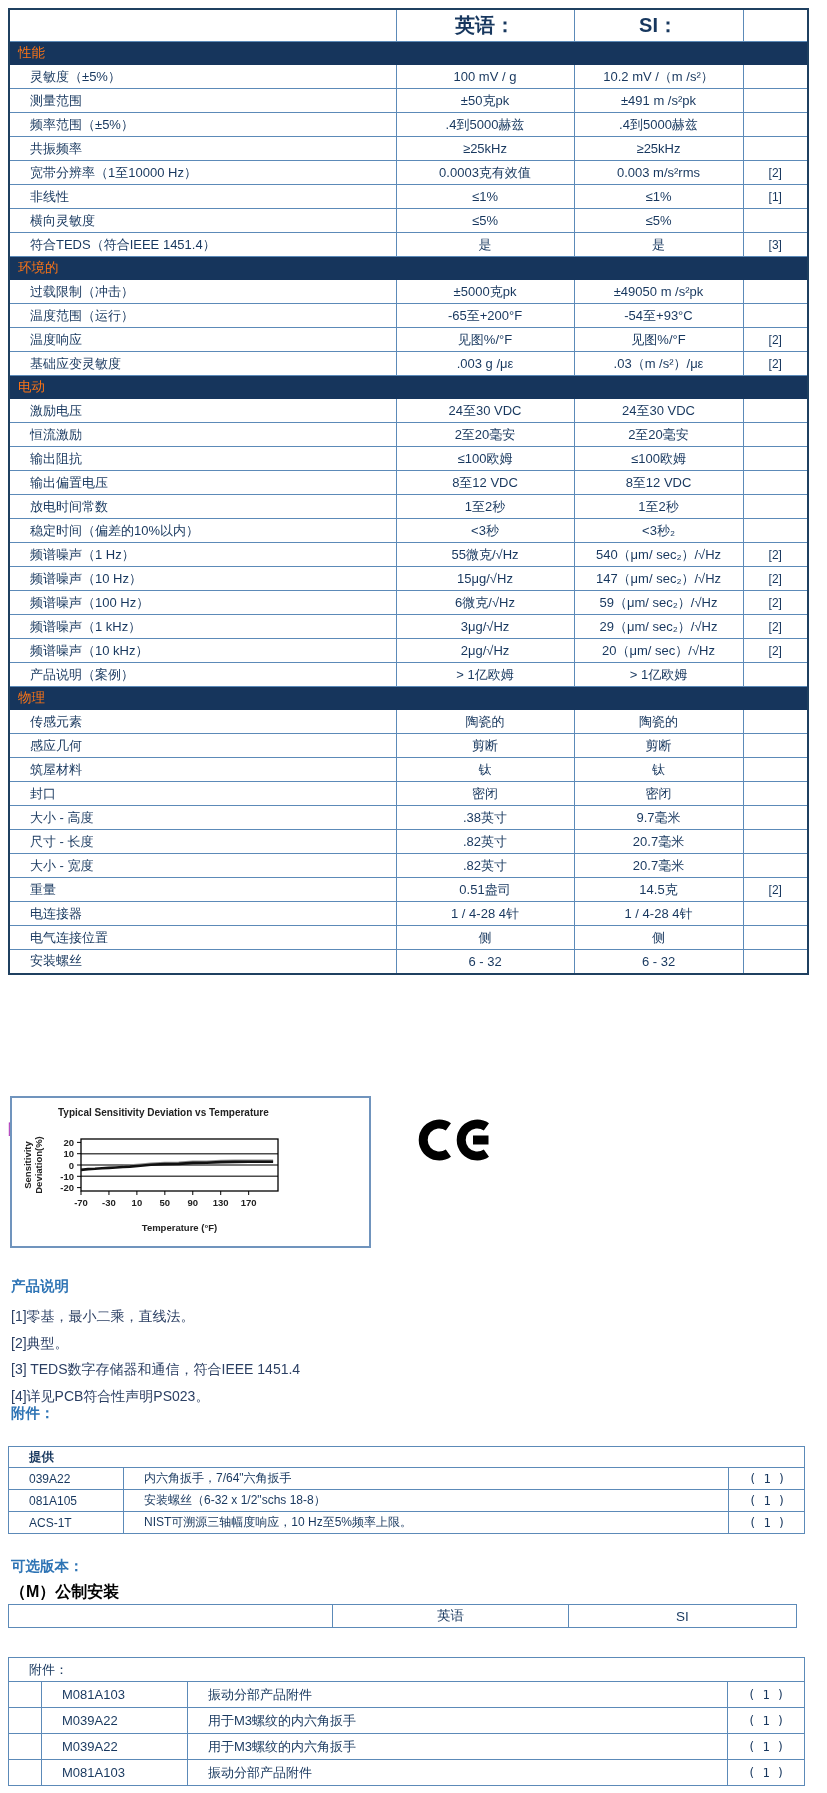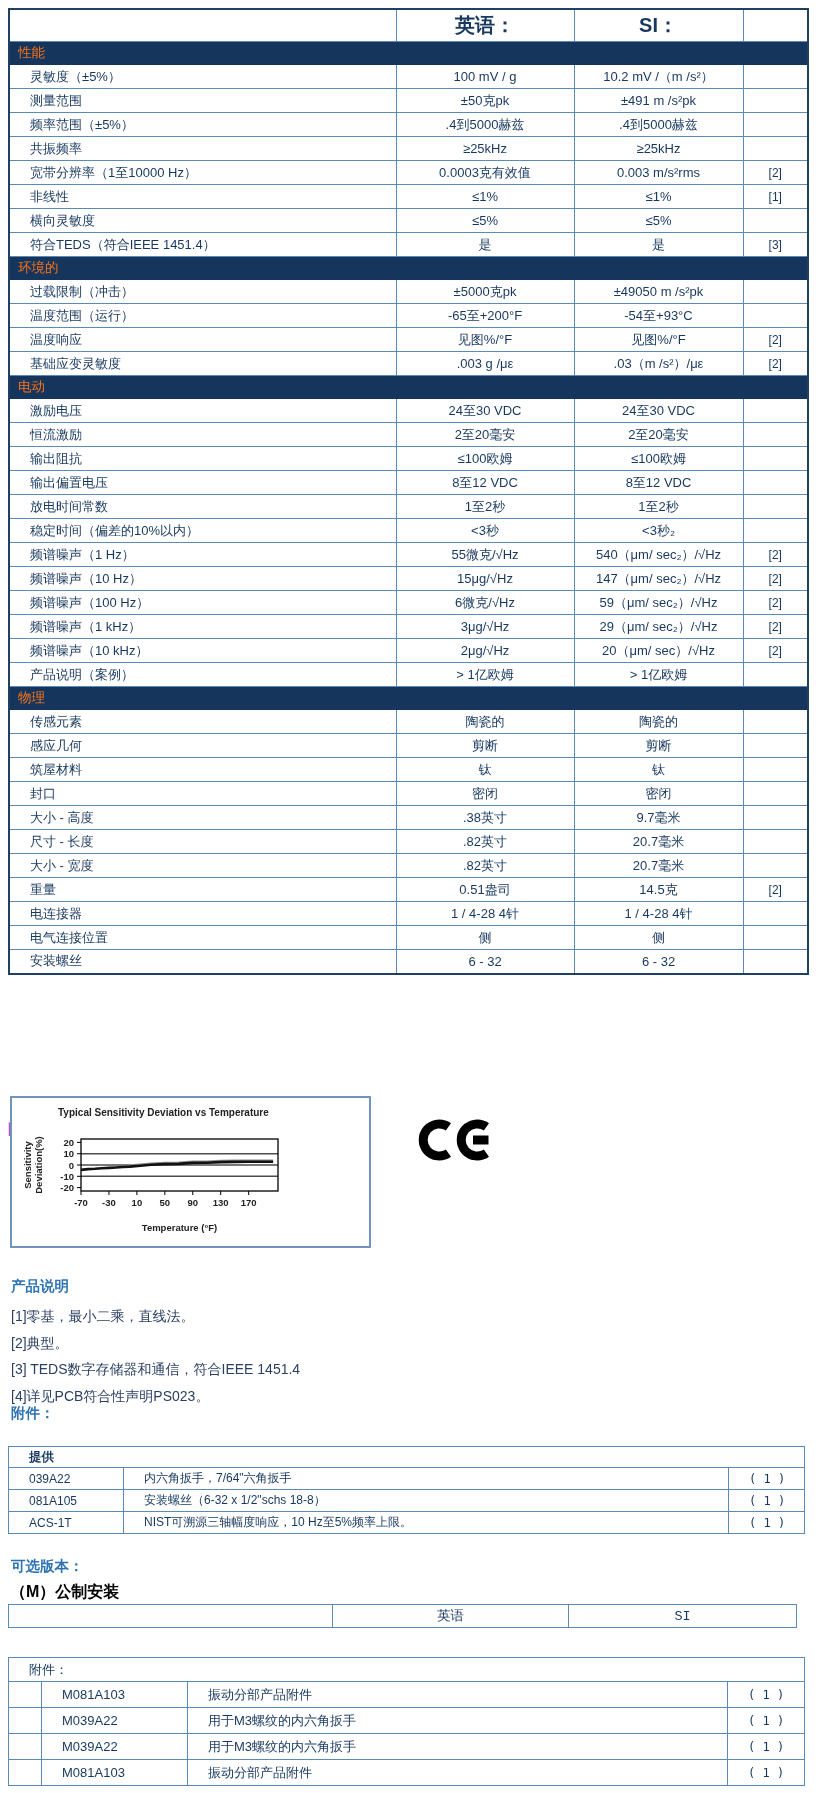--- a/index.html
+++ b/index.html
@@ -45,21 +45,21 @@
   table.acc{border-collapse:collapse;table-layout:fixed;position:absolute;background:#fff;}
   table.acc td{border:1px solid #5c8ab8;color:#17375e;padding:1px 20px;overflow:hidden;white-space:nowrap;}
   #supplied-table{left:8px;top:1446px;width:796px;font-size:12px;}
   #supplied-table td{height:22px;}
   #supplied-table tr.th td{font-weight:bold;font-size:12.5px;height:21px;}
   td.qty{font-family:"DejaVu Sans Mono","Liberation Mono",monospace;color:#5f4a33;font-size:12px;
          text-align:left;padding-left:6px;}
 
   .metric-title{position:absolute;left:10px;top:1582px;color:#000;font-weight:bold;font-size:16px;}
   #metric-table{left:8px;top:1604px;width:788px;font-size:13.5px;}
-  #metric-table td{height:23px;text-align:center;font-family:Liberation Mono, monospace;}
+  #metric-table td{height:23px;text-align:center;}
 
   #metric-acc-table{left:8px;top:1657px;width:796px;font-size:13px;}
   #metric-acc-table tr.th td{height:24px;font-size:13px;}
   #metric-acc-table td{height:26px;}
 </style>
 </head>
 <body>
 
 <table class="spec">
   <colgroup>

